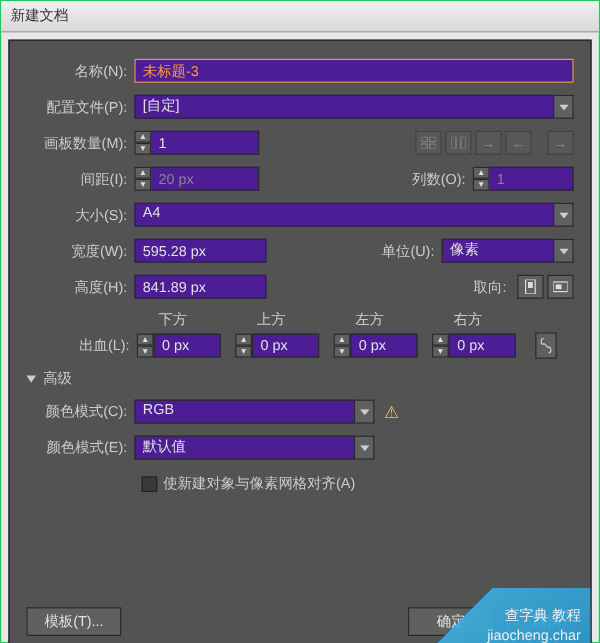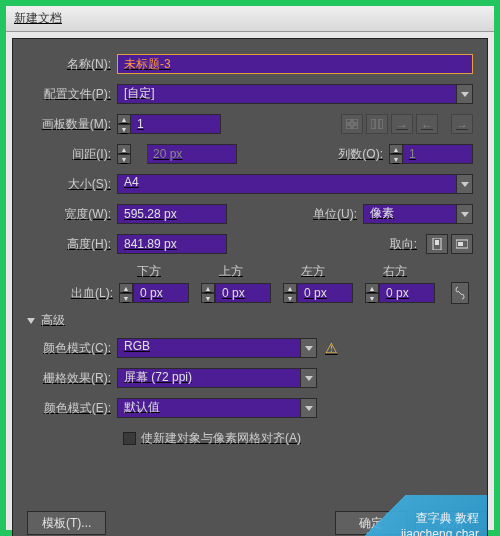--- a/index.html
+++ b/index.html
@@ -1,17 +1,17 @@
 <!DOCTYPE html>
 <html><head>
 <meta charset="utf-8">
 <style>
 * { box-sizing: border-box; margin: 0; padding: 0; font-family: "Microsoft YaHei", Arial, sans-serif; font-size: 12px; }
 body { background: #e8e8e8; width: 500px; height: 536px; }
-.window { width: 500px; height: 536px; background: #e8e8e8; border: 6px solid #22c55e; text-decoration: underline; }
+.window { width: 500px; height: 536px; background: #e8e8e8; border: 1px solid #22c55e; }
 .titlebar { background: linear-gradient(#f0f0f0, #d8d8d8); padding: 4px 8px; border-bottom: 1px solid #999; color: #333; }
 .dialog { margin: 6px 6px; background: #535353; border: 1px solid #222; padding: 14px 14px 8px 14px; color: #ccc; height: 508px; position: relative; }
 .row { display: flex; align-items: center; margin-bottom: 8px; min-height: 22px; }
 .lbl { width: 90px; text-align: right; padding-right: 6px; color: #ccc; }
 .lbl-sm { width: 78px; text-align: right; padding-right: 6px; color: #ccc; }
 .fld { background: #4c1d95; border: 1px solid #2a2a2a; color: #e0e0e0; height: 20px; padding: 0 6px; }
 .fld.hl { border: 1px solid #e0a040; color: #ff9a3a; }
 .fld.dim { color: #888; }
 .drop { display: flex; align-items: center; }
 .drop .fld { flex: 1; }
@@ -94,21 +94,21 @@
       <div class="icon-btn dim">→</div>
     </div>
 
     <div class="row">
       <div class="lbl">间距(I):</div>
       <div class="step-wrap">
         <div class="step">
           <div class="step-btn dim">▲</div>
           <div class="step-btn dim">▼</div>
         </div>
-        <input class="fld dim" style="width: 90px; margin-left: 16px;" value="20 px">
+        <input class="fld dim" style="width: 90px;" value="20 px">
       </div>
       <div style="flex:1"></div>
       <div class="lbl-sm">列数(O):</div>
       <div class="step-wrap">
         <div class="step">
           <div class="step-btn dim">▲</div>
           <div class="step-btn dim">▼</div>
         </div>
         <input class="fld dim" style="width: 70px;" value="1">
       </div>
@@ -214,31 +214,20 @@
         <div class="fld" style="flex:1">RGB</div>
         <div class="drop-btn">
             <svg width="8" height="5">
               <path d="M0 0 L8 0 L4 5 Z" fill="#ccc"></path>
             </svg>
           </div>
       </div>
       <span class="warn">⚠</span>
     </div>
 
-    <div class="row">
-      <div class="lbl">栅格效果(R):</div>
-      <div class="drop" style="width:200px">
-        <div class="fld" style="flex:1">屏幕 (72 ppi)</div>
-        <div class="drop-btn">
-            <svg width="8" height="5">
-              <path d="M0 0 L8 0 L4 5 Z" fill="#ccc"></path>
-            </svg>
-          </div>
-      </div>
-    </div>
 
     <div class="row">
       <div class="lbl">颜色模式(E):</div>
       <div class="drop" style="width:200px">
         <div class="fld" style="flex:1">默认值</div>
         <div class="drop-btn">
             <svg width="8" height="5">
               <path d="M0 0 L8 0 L4 5 Z" fill="#ccc"></path>
             </svg>
           </div>

